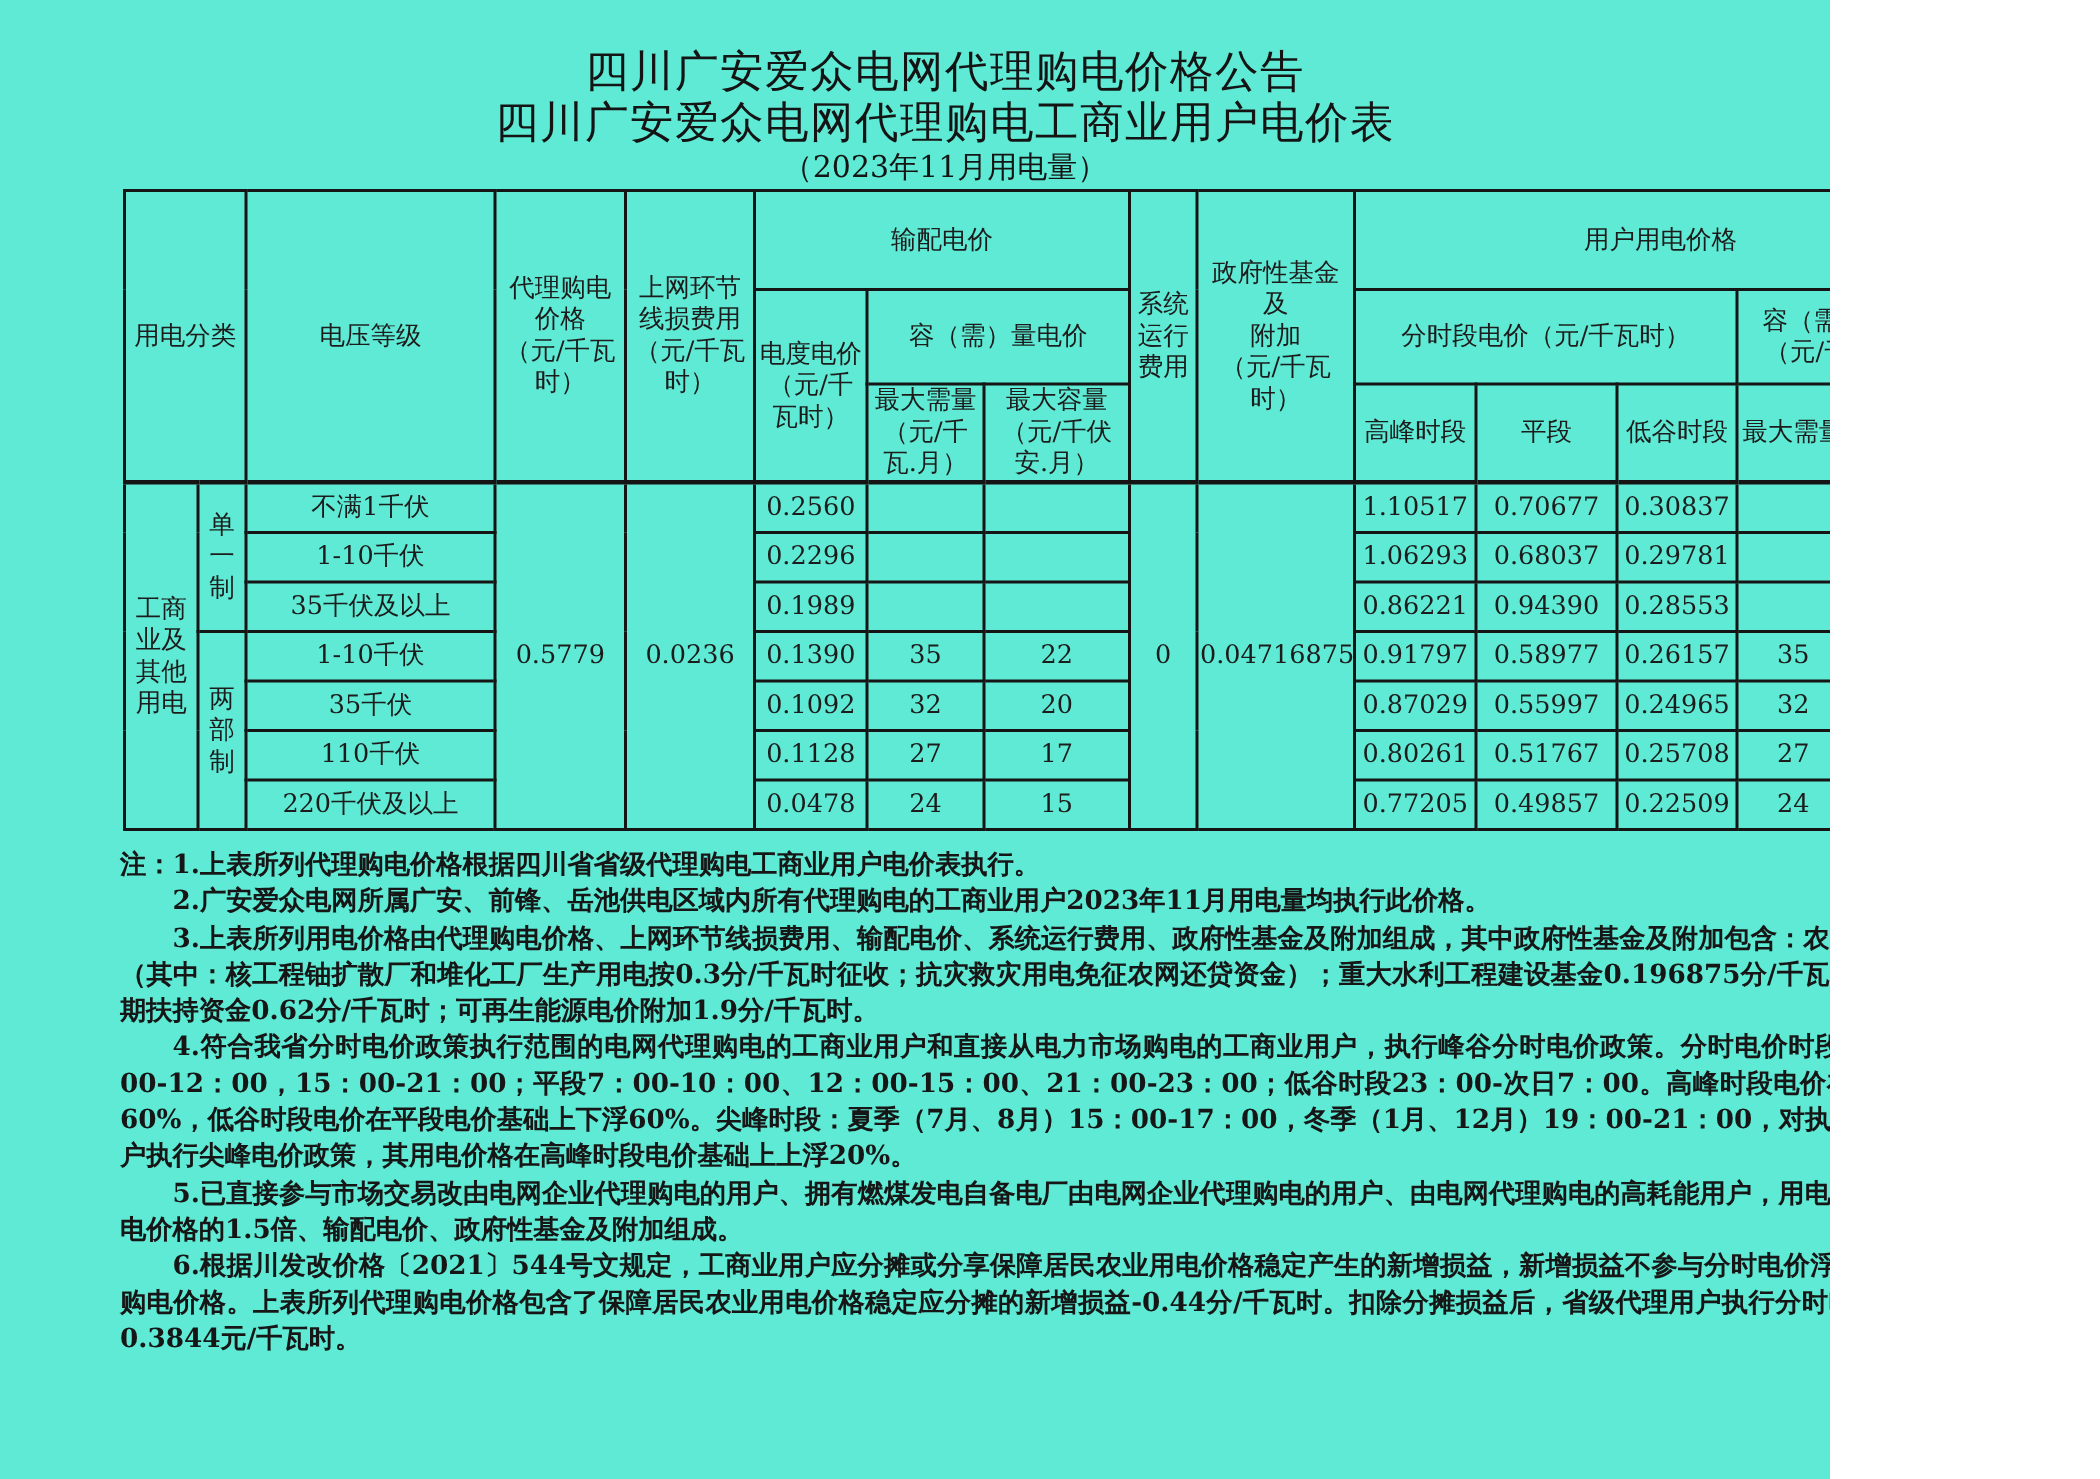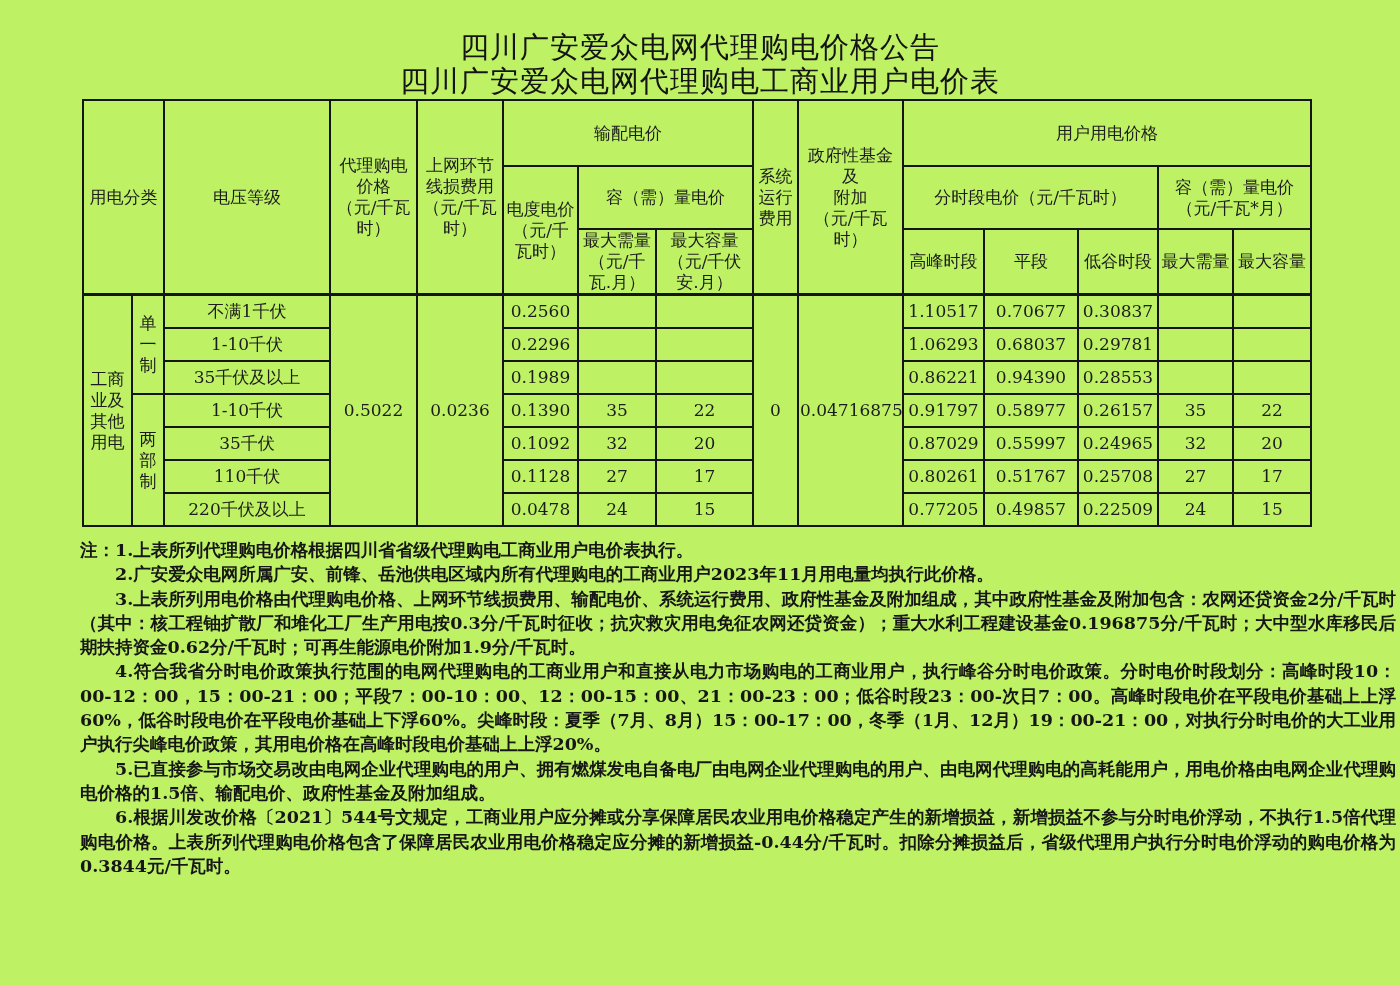--- a/index.html
+++ b/index.html
@@ -4,23 +4,23 @@
 <style>
   html, body {
     margin: 0;
     padding: 0;
     background: #ffffff;
     font-family: "DejaVu Serif", "Liberation Serif", serif;
     color: #1c1c1c;
   }
   .page {
     position: relative;
-    width: 1400px;
+    width: 1220px;
     height: 986px;
-    background: #bef264;
+    background: #5eead4;
     overflow: hidden;
   }
   .titles {
     width: 1260px;
     margin: 0 auto;
     padding-top: 30px;
     text-align: center;
   }
   .title {
     font-size: 29px;
@@ -70,20 +70,21 @@
   .notes p.indent { text-indent: 2em; }
 </style>
 </head>
 <body>
 
 <div class="page">
 
   <div class="titles">
     <div class="title">四川广安爱众电网代理购电价格公告</div>
     <div class="title">四川广安爱众电网代理购电工商业用户电价表</div>
+    <div class="subtitle">（2023年11月用电量）</div>
   </div>
 
   <table class="price-table">
     <colgroup>
       <col style="width:49px">
         <col style="width:32px">
         <col style="width:166px">
       <col style="width:87px">
         <col style="width:86px">
         <col style="width:75px">
@@ -145,21 +146,21 @@
     <tbody>
       <tr>
         <td rowspan="7" class="pre">工商
 业及
 其他
 用电</td>
         <td rowspan="3" class="pre">单
 一
 制</td>
         <td>不满1千伏</td>
-        <td rowspan="7">0.5022</td>
+        <td rowspan="7">0.5779</td>
         <td rowspan="7">0.0236</td>
         <td>0.2560</td>
         <td></td>
         <td></td>
         <td rowspan="7">0</td>
         <td rowspan="7">0.04716875</td>
         <td>1.10517</td>
         <td>0.70677</td>
         <td>0.30837</td>
         <td></td>

